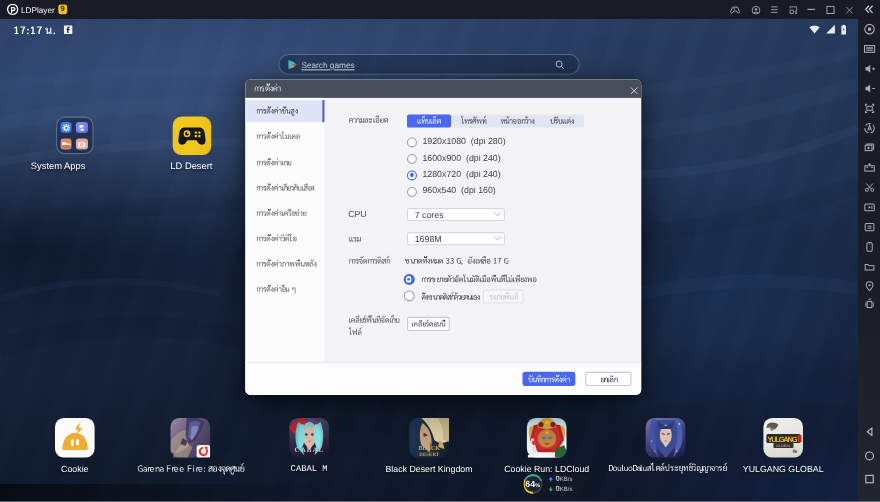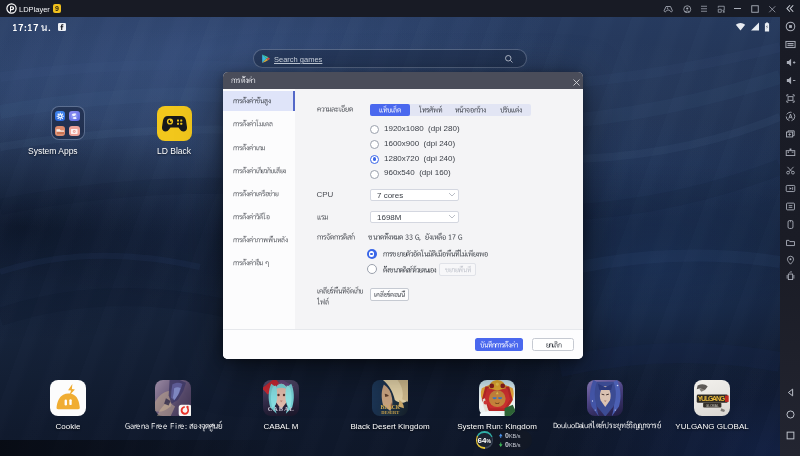--- a/index.html
+++ b/index.html
@@ -197,21 +197,21 @@
  <path d="M12 4h26c6 0 9 4 10 9l2 13c.5 5-2 9-7 9-3.5 0-5-1.5-7-4l-3-4H17l-3 4c-2 2.5-3.5 4-7 4-5 0-7.5-4-7-9l2-13c1-5 4-9 10-9z" fill="#17181c"></path>
  <circle cx="16" cy="15" r="6.2" fill="#f2c71c"></circle>
       <path d="M16 11.5a3.5 3.5 0 1 0 3.5 3.5h-3.5z" fill="#17181c"></path>
  <g fill="#f2c71c">
         <rect x="30" y="11" width="4" height="4" rx="1"></rect>
         <rect x="36.5" y="11" width="4" height="4" rx="1"></rect>
         <rect x="30" y="17.5" width="4" height="4" rx="1"></rect>
         <rect x="36.5" y="17.5" width="4" height="4" rx="1"></rect>
       </g>
 </svg>
-<div class="abs" style="left:134px;top:145.5px;width:80px;text-align:center;font-size:8.5px;color:#fff;text-shadow:0 1px 2px rgba(0,0,0,.6);">LD Black</div>
+<div class="abs" style="left:134px;top:145.5px;width:80px;text-align:center;font-size:8.5px;color:#fff;text-shadow:0 1px 2px rgba(0,0,0,.6);">LD Desert</div>
 <div class="abs" style="left:49.8px;top:379.5px;width:36.5px;height:36.5px;border-radius:8px;overflow:hidden;background:#fcfcfc;"></div>
     <div class="abs" style="left:28.0px;top:421.5px;width:80px;text-align:center;font-size:8px;color:#fff;text-shadow:0 1px 2px rgba(0,0,0,.7);white-space:nowrap;">Cookie</div>
     <svg class="abs" style="left:49.75px;top:379.5px" width="36.5" height="36.5" viewBox="0 0 40 40">
       <path d="M9 32c-1.5 0-2-1-1.8-2.2C8 24 10 18.5 14.5 16.2 18 14.4 23 14.5 26.4 16.5c4 2.4 5.6 7.5 6.2 13.3.1 1.2-.3 2.2-1.8 2.2z" fill="#f0ad33"></path>
       <rect x="16" y="21.5" width="2.6" height="6.5" rx="1.3" fill="#fff"></rect>
       <rect x="21.2" y="21" width="2.6" height="6.5" rx="1.3" fill="#fff"></rect>
       <path d="M24.5 4.5l-4.7 6.8 3.4.3-2.2 5.6 6.3-6.9-3.3-.4z" fill="#f0ad33"></path>
     </svg>
     <div class="abs" style="left:154.8px;top:379.5px;width:36.5px;height:36.5px;border-radius:8px;overflow:hidden;background:linear-gradient(125deg,#9a8aa4 0%,#83738f 20%,#695a7c 42%,#544767 64%,#3e3452 100%);"></div>
     <svg class="abs" style="left:154.75px;top:379.5px" width="36.5" height="36.5" viewBox="0 0 40 40">
@@ -219,21 +219,21 @@
       <path d="M2 40c3-8 7-13 13-16l7 5-5 11z" fill="#d4bd9c" opacity=".45"></path>
       <path d="M16 0l9-1 9 4-3 9-6 10-7 4-3-9z" fill="#3f3a66" opacity=".9"></path>
       <path d="M19 5c4-2.5 8-2.5 11-.5l-3 9-6 9-3.5-3 .5-8z" fill="#5c5a94"></path>
       <path d="M21 9c2.5-1.5 5-1.5 7 0l-2.5 7-4 6-2-2.5 1-5z" fill="#7e86c0"></path>
       <path d="M12 20l5 3-2 5-5-2z" fill="#2e2a4a" opacity=".8"></path>
       <rect x="26" y="27" width="14" height="13" rx="3" fill="#f6f4f2"></rect>
       <path d="M32.7 28.8a4.6 4.6 0 1 0 4.6 4.6 6.6 6.6 0 0 0-.8-3.3l-1.7 1.2a2.7 2.7 0 1 1-2.1-.8z" fill="#e8332a"></path>
       <circle cx="35.6" cy="29.6" r="1.3" fill="#e8332a"></circle>
     </svg>
     <div class="abs" style="left:262.8px;top:379.5px;width:36.5px;height:36.5px;border-radius:8px;overflow:hidden;background:linear-gradient(170deg,#585070 0%,#443c5c 30%,#2e2844 60%,#1a1628 100%);"></div>
-    <div class="abs" style="left:241.0px;top:421.5px;width:80px;text-align:center;font-size:8px;color:#fff;text-shadow:0 1px 2px rgba(0,0,0,.7);white-space:nowrap;">CABAL M</div>
+    <div class="abs" style="left:241.0px;top:421.5px;width:80px;text-align:center;font-size:8px;color:#fff;text-shadow:0 1px 2px rgba(0,0,0,.7);white-space:nowrap;font-family:Liberation Mono, monospace;">CABAL M</div>
     <svg class="abs" style="left:262.75px;top:379.5px" width="36.5" height="36.5" viewBox="0 0 40 40">
       <path d="M-1 9L13 -2l7 8-15 10z" fill="#c82832"></path>
       <path d="M20 -1l14 8-12 8-8-8z" fill="#7a4a8c" opacity=".6"></path>
       <path d="M9 4C6 11 5 20 8 30l7 7c-3-9-3-19 1-28z" fill="#74d4d8" opacity=".95"></path>
       <path d="M31 4c3 7 4 16 1 26l-7 7c3-9 3-19-1-28z" fill="#7cdce0" opacity=".95"></path>
       <path d="M13 10c2-4 4.5-6 7-6s5 2 7 6c2 4.5 2 9.5-1 14l-6 8-6-8c-3-4.5-3-9.5-1-14z" fill="#e2bcac"></path>
       <path d="M13 11c1.8-4.5 4.2-6.8 7-6.8s5.2 2.3 7 6.8c-2.2-2-4.5-2.8-7-2.5-2.5-.3-4.8.5-7 2.5z" fill="#7ad8dc"></path>
       <path d="M14 6c2 7 2 14 0 21l-3.5 4c-2.5-8-2.5-17 .5-24z" fill="#88e0e4"></path>
       <path d="M26 6c-2 7-2 14 0 21l3.5 4c2.5-8 2.5-17-.5-24z" fill="#90e8e8"></path>
       <circle cx="17" cy="16.5" r="1.3" fill="#54342e"></circle>
@@ -247,21 +247,21 @@
       <path d="M12 0h28v22c-5 4-10 4-15 0-2-9-6-16-13-22z" fill="#e3d2a8"></path>
       <path d="M28 0c5 7 7 14 5 21l7 3V0z" fill="#cdb88c"></path>
       <path d="M30 22c3 2 5 5 5 9l-6-2z" fill="#caa86a"></path>
       <path d="M13 5c5 3 8 8 9 15 1 6 0 10-2 14l-8-7c-2-8-2-15 1-22z" fill="#c9a380"></path>
       <path d="M14 15c2 0 3.5 1 4.5 2.5l-4 1.2z" fill="#5a3c2c"></path>
       <path d="M21 24l1.5 5-2.5 3z" fill="#8a5c42"></path>
       <text x="20" y="32" font-family="Liberation Serif" font-size="6" fill="#d8ae52" text-anchor="middle" font-weight="bold">BLACK</text>
       <text x="20" y="37.5" font-family="Liberation Serif" font-size="5" fill="#caa24a" text-anchor="middle" font-weight="bold">DESERT</text>
     </svg>
     <div class="abs" style="left:478.8px;top:379.5px;width:36.5px;height:36.5px;border-radius:8px;overflow:hidden;background:linear-gradient(180deg,#c2e2ee 0%,#e4f1f6 30%,#f2f6f6 65%,#eaf1f2 100%);"></div>
-    <div class="abs" style="left:442.0px;top:421.5px;width:110px;text-align:center;font-size:8px;color:#fff;text-shadow:0 1px 2px rgba(0,0,0,.7);white-space:nowrap;">System Run: Kingdom</div>
+    <div class="abs" style="left:442.0px;top:421.5px;width:110px;text-align:center;font-size:8px;color:#fff;text-shadow:0 1px 2px rgba(0,0,0,.7);white-space:nowrap;">Cookie Run: LDCloud</div>
     <svg class="abs" style="left:478.75px;top:379.5px" width="36.5" height="36.5" viewBox="0 0 40 40">
       <path d="M3 9l9-4 2 14-8 8c-4-6-5-12-3-18z" fill="#e8a83a"></path>
       <path d="M37 9l-9-4-2 14 8 8c4-6 5-12 3-18z" fill="#e8a83a"></path>
       <path d="M7 7h26l4 15-8 12H11L3 22z" fill="#b82828"></path>
       <path d="M9 9h22l3 12-6 10H12L6 21z" fill="#cc3030"></path>
       <path d="M13 3c2-2 4.5-3 7-3s5 1 7 3l2.5 6-9.5 2.5L10.5 9z" fill="#e0a832"></path>
       <circle cx="14" cy="6.5" r="2.6" fill="#8a1e1e"></circle>
       <circle cx="26" cy="6.5" r="2.6" fill="#8a1e1e"></circle>
       <circle cx="20" cy="4.5" r="1.8" fill="#f0c850"></circle>
       <circle cx="20" cy="20.5" r="9.2" fill="#c8853c"></circle>

